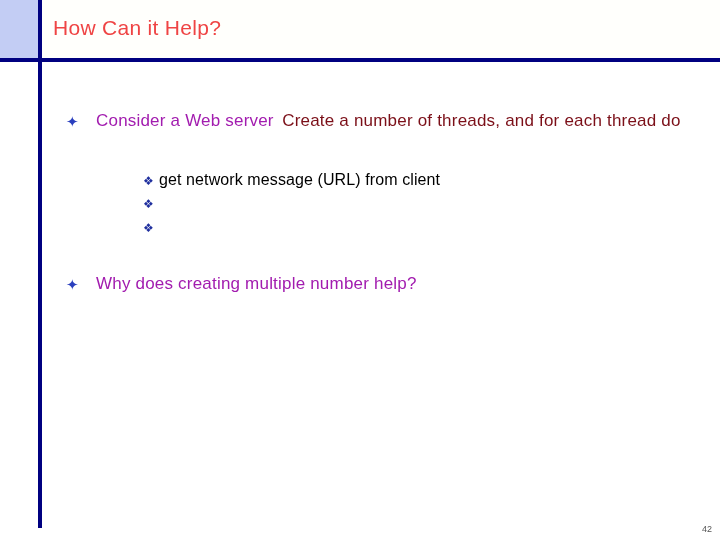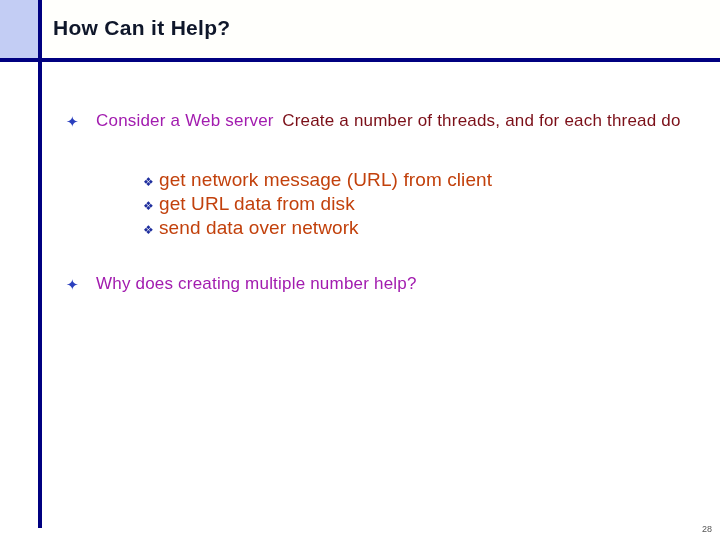--- a/index.html
+++ b/index.html
@@ -61,22 +61,22 @@
     height: 4px;
     background: #000080;
   }
 
   
   .slide-title {
     position: absolute;
     left: 53px;
     top: 16px;
     font-size: 21px;
-    font-weight: bold;
-    color: #0f172a;
+    font-weight: normal;
+    color: #ef4444;
     letter-spacing: 0.3px;
     white-space: nowrap;
     text-align: right;
   }
 
   
   .content {
     position: absolute;
     left: 0;
     top: 62px;
@@ -132,23 +132,23 @@
     white-space: nowrap;
     height: 24px;
   }
   .l2-marker {
     flex: 0 0 16px;
     color: #1f2f9e;
     font-size: 12px;
     line-height: 24px;
   }
   .l2-text {
-    font-size: 19px;
+    font-size: 16px;
     line-height: 24px;
-    color: #c2410c;
+    color: #000000;
     white-space: nowrap;
     letter-spacing: 0.1px;
   }
 
   
   .page-number {
     position: absolute;
     right: 8px;
     bottom: 6px;
     font-size: 9px;
@@ -180,32 +180,30 @@
       </span>
     </div>
 
     <div class="l2-list">
       <div class="l2-row">
         <span class="l2-marker">❖</span>
         <span class="l2-text">get network message (URL) from client</span>
       </div>
       <div class="l2-row">
         <span class="l2-marker">❖</span>
-        <span class="l2-text">get URL data from disk</span>
       </div>
       <div class="l2-row">
         <span class="l2-marker">❖</span>
-        <span class="l2-text">send data over network</span>
       </div>
     </div>
 
     <div class="l1-row row-b">
       <span class="l1-marker">✦</span>
       <span class="l1-textblock">
         <span class="l1-text">Why does creating multiple number help?</span>
       </span>
     </div>
 
   </div>
 
-  <div class="page-number">28</div>
+  <div class="page-number">42</div>
 
 </div>
 
 </body></html>

